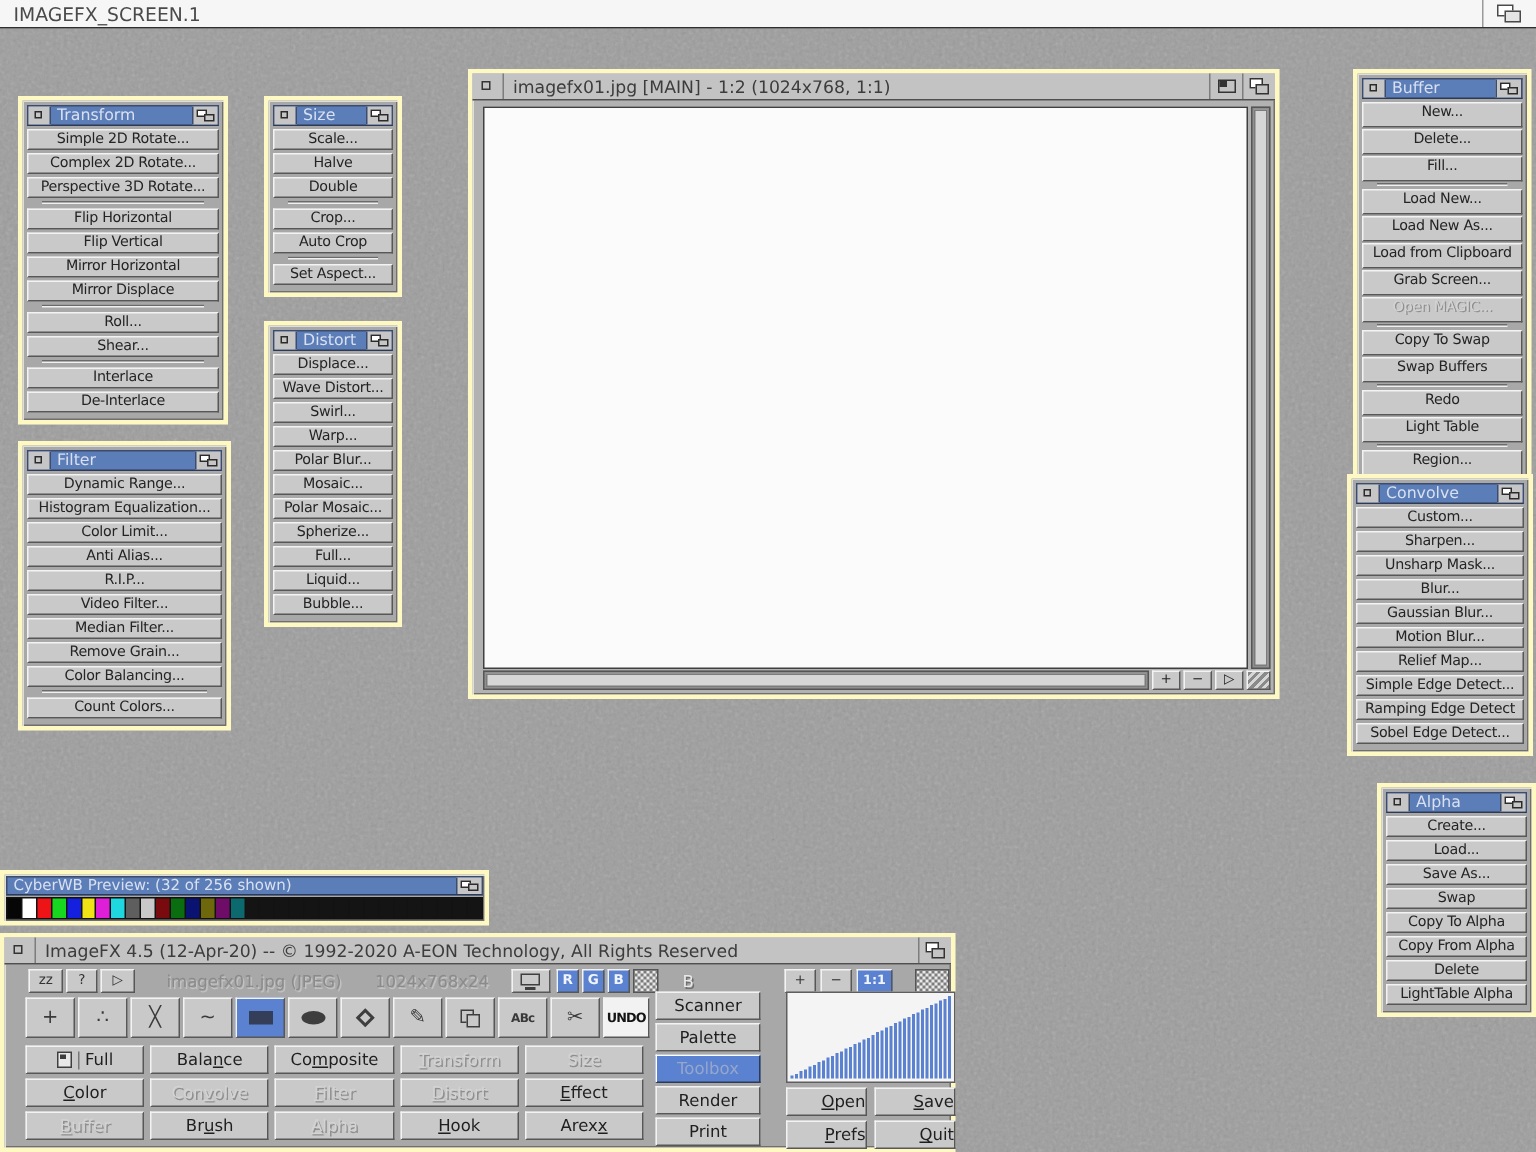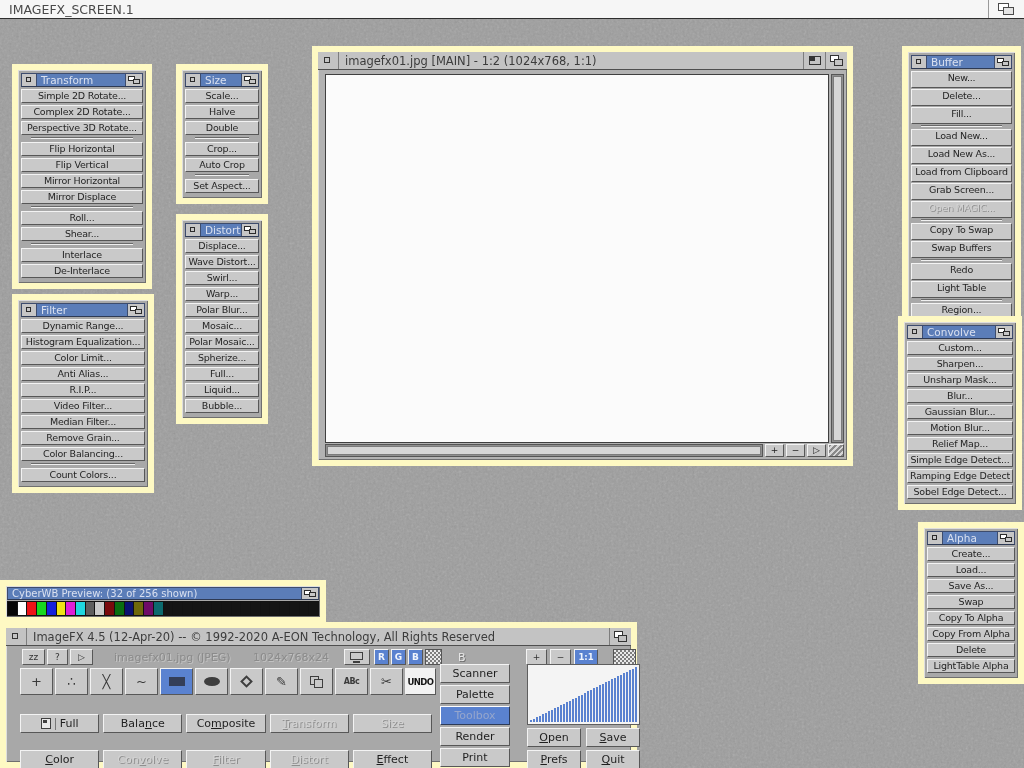--- a/index.html
+++ b/index.html
@@ -23,21 +23,21 @@
     margin-left:auto; width:36px; align-self:stretch; border-left:1px solid #9a9a9a;
     position:relative; cursor:pointer;
   }
   .tworect > span { position:absolute; border:1px solid #4a4a4a; }
   #screenbar .sdepth > span:first-child { left:9px; top:3px; width:11px; height:8px; background:#fff; }
   #screenbar .sdepth > span:last-child  { left:14px; top:7px; width:11px; height:8px; background:#e4e4e4; }
 
   
   .win {
     position:absolute; z-index:2; background:#a8a8a8;
-    border:6px solid #fef9c3;
+    border:3px solid #fef9c3;
     box-shadow:inset 1px 1px 0 #dedede, inset -1px -1px 0 #6f6f6f;
     padding:3px;
   }
   
   .ptitle {
     height:14px; background:#5b7db8; display:flex; align-items:stretch;
     color:#d9e0f0; font-size:10.5px; line-height:13px; margin-bottom:2px;
     border:1px solid #3d4c6d; border-bottom-color:#2e3a54;
   }
   .ptext { flex:1; padding:0 4px; white-space:nowrap; overflow:hidden; }
@@ -128,21 +128,21 @@
   .shape-pages > span { position:absolute; border:1px solid #3e3e3e; background:#c9c9c9; }
   .shape-pages > span:first-child { left:0; top:0; width:9px; height:9px; }
   .shape-pages > span:last-child { left:4px; top:3px; width:9px; height:9px; }
   .tool.small-text { font-size:8px; font-weight:bold; letter-spacing:-0.5px; }
   .tool.undo { width:31px; background:#f2f2f2; font-size:8.5px; font-weight:bold; letter-spacing:-0.6px; color:#141414; }
 
   #grid { position:absolute; left:14px; top:72px; width:412px; display:grid; grid-template-columns:repeat(5,1fr); gap:3px 4px; }
   .gbtn {
     height:19px; background:#c9c9c9; color:#1f1f1f; cursor:pointer;
     font-size:11px; line-height:17px; text-align:center; white-space:nowrap; overflow:hidden;
-    border:1px solid; border-color:#f3f3f3 #575757 #575757 #f3f3f3;margin-top:14px;
+    border:1px solid; border-color:#f3f3f3 #575757 #575757 #f3f3f3;
   }
   .gbtn .ul, .abtn .ul { text-decoration:underline; text-underline-offset:1px; }
   .gbtn.full { display:flex; align-items:center; justify-content:center; gap:4px; }
   .full-icon { position:relative; width:10px; height:11px; border:1px solid #3e3e3e; background:#e8e8e8; }
   .full-icon > span { position:absolute; left:1px; top:1px; width:4px; height:3px; background:#3e3e3e; }
   .vsep { width:1px; height:12px; background:#777; }
 
   #rightcol { position:absolute; left:434px; top:36px; width:70px; }
   .rbtn {
     height:19px; margin-bottom:2px; background:#c9c9c9; color:#1f1f1f; cursor:pointer;
@@ -150,21 +150,21 @@
     border:1px solid; border-color:#f3f3f3 #575757 #575757 #f3f3f3;
   }
   .rbtn.sel { background:#5a82d0; color:#96a6cc; border-color:#ffffff #2c3a57 #2c3a57 #ffffff; }
 
   #ramp { position:absolute; left:521px; top:36px; width:113px; height:61px; background:#f4f4f4; border:1px solid #5e5e5e; display:flex; align-items:flex-end; gap:1px; padding:2px 2px; }
   .bar { flex:1; background:#5a82d0; }
 
   #actions { position:absolute; left:521px; top:100px; width:113px; display:grid; grid-template-columns:1fr 1fr; gap:3px 5px; }
   .abtn {
     height:19px; background:#c9c9c9; color:#1f1f1f; cursor:pointer;
-    font-size:11px; line-height:17px; text-align:center;
+    font-size:11px; line-height:17px; text-align:right;
     border:1px solid; border-color:#f3f3f3 #575757 #575757 #f3f3f3;
   }
 </style>
 </head>
 <body>
 
 <svg id="noise-bg" width="1024" height="768">
   <filter id="stucco">
     <feTurbulence type="fractalNoise" baseFrequency="0.42" numOctaves="3" seed="7" stitchTiles="stitch"></feTurbulence>
     <feColorMatrix type="saturate" values="0"></feColorMatrix>

